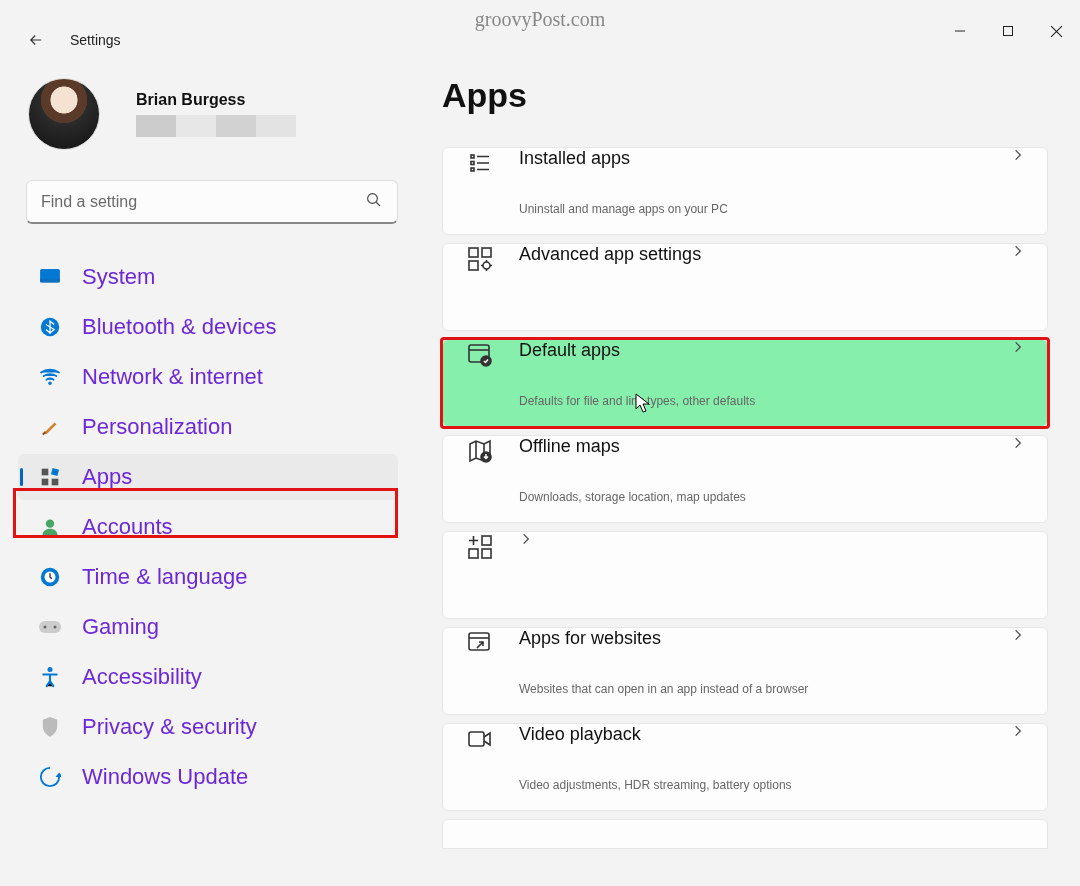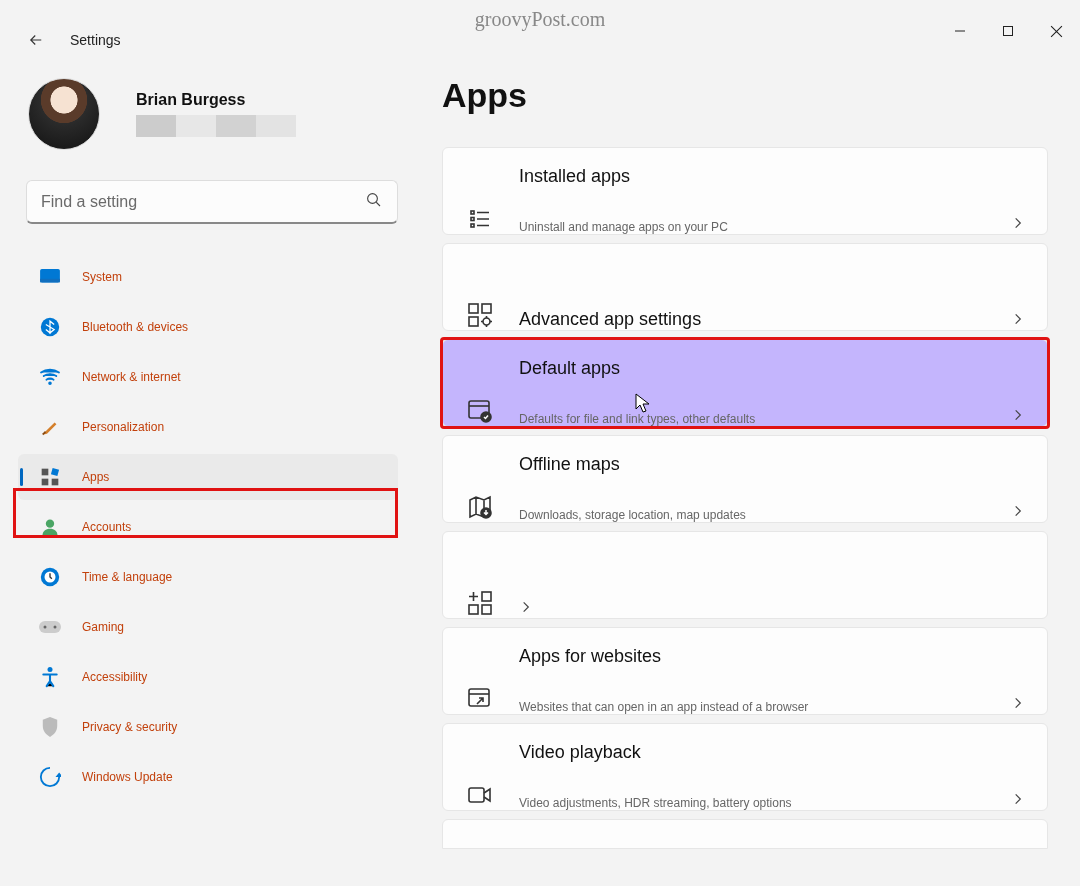--- a/index.html
+++ b/index.html
@@ -20,30 +20,30 @@
   .prof-name { font-weight:600; font-size:16px; color:#111;}
   .email-redacted { display:flex; gap:0;}
   .email-redacted span { width:40px; height:22px; background:#ccc;}
   .email-redacted span:nth-child(2){ background:#e7e7e7;}
   .email-redacted span:nth-child(3){ background:#d2d2d2;}
   .email-redacted span:nth-child(4){ background:#e3e3e3;}
   .searchbox { margin:0 8px 0 8px; width:372px; height:44px; background:#fcfcfc; border:1px solid #ddd; border-bottom:2px solid #888; border-radius:6px; display:flex; align-items:center; padding:8px 14px; justify-content:flex-end;}
   .searchbox input { border:none; outline:none; flex:1; font-size:16px; background:transparent; color:#555;}
   .searchbox input::placeholder{ color:#6a6a6a;}
   .nav { margin-top:28px; display:flex; flex-direction:column; }
-  .nav-item { height:46px; display:flex; align-items:center; gap:20px; padding-left:20px; border-radius:6px; font-size:12px; color:#c2410c; position:relative; margin:2px 0 2px 0; width:380px;}
+  .nav-item { height:46px; display:flex; align-items:center; gap:20px; padding-left:20px; border-radius:6px; font-size:22px; color:#6d28d9; position:relative; margin:2px 0 2px 0; width:380px;}
   .nav-item.active { background:#eaeaea; }
   .nav-item.active::before { content:''; position:absolute; left:2px; top:14px; width:3px; height:18px; background:#0067c0; border-radius:2px; }
   .nav-icon { width:24px; height:24px; display:flex; align-items:center; justify-content:center; font-size:18px;}
   .highlight-side { position:absolute; left:13px; top:488px; width:385px; height:50px; border:3px solid #e01212; pointer-events:none; z-index:5;}
   .main { flex:1; padding:26px 32px 0 44px; overflow:hidden; }
   .page-title { font-size:34px; font-weight:600; color:#111; margin-bottom:32px;}
   .panels { display:flex; flex-direction:column; gap:8px;}
-  .panel { background:#fdfdfd; border:1px solid #e6e6e6; border-radius:6px; height:88px; display:flex; align-items:flex-end; padding:0 22px; position:relative;}
-  .panel.default-hl { background:#c4b5fd; }
+  .panel { background:#fdfdfd; border:1px solid #e6e6e6; border-radius:6px; height:88px; display:flex; align-items:flex-start; padding:0 22px; position:relative;}
+  .panel.default-hl { background:#86efac; }
   .panel-icon { width:30px; height:30px; display:flex; align-items:center; justify-content:center; margin-right:24px; color:#333;}
   .panel-text { display:flex; flex-direction:column; gap:2px; flex:1;}
   .panel-title { font-size:18px; color:#111;}
   .panel-sub { font-size:12px; color:#666;margin-top:31px;}
   .chevron { color:#555; }
   .highlight-main { position:absolute; left:-3px; top:-3px; right:-3px; bottom:-3px; border:3px solid #e01212; border-radius:4px; pointer-events:none;}
   .stub-panel { background:#fdfdfd; border:1px solid #e6e6e6; border-radius:6px 6px 0 0; height:30px; display:flex; align-items:flex-end; padding:8px 22px 0 76px; color:#888; font-size:14px;}
   .cursor { position:absolute; left:635px; top:393px; z-index:10; pointer-events:none;}
 </style>
 </head>

